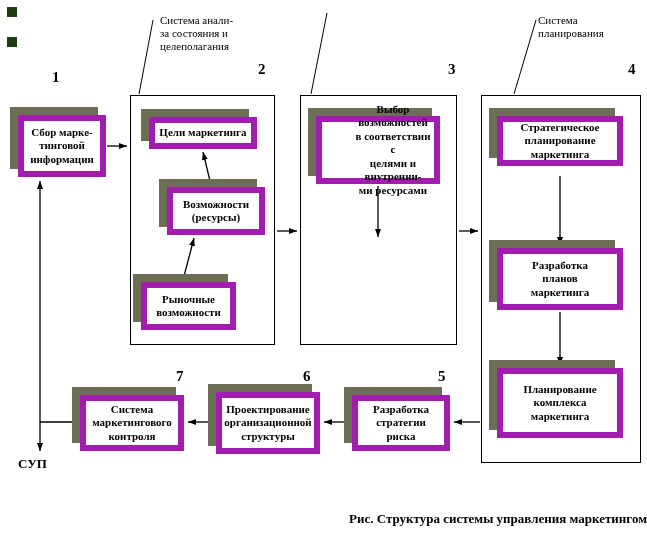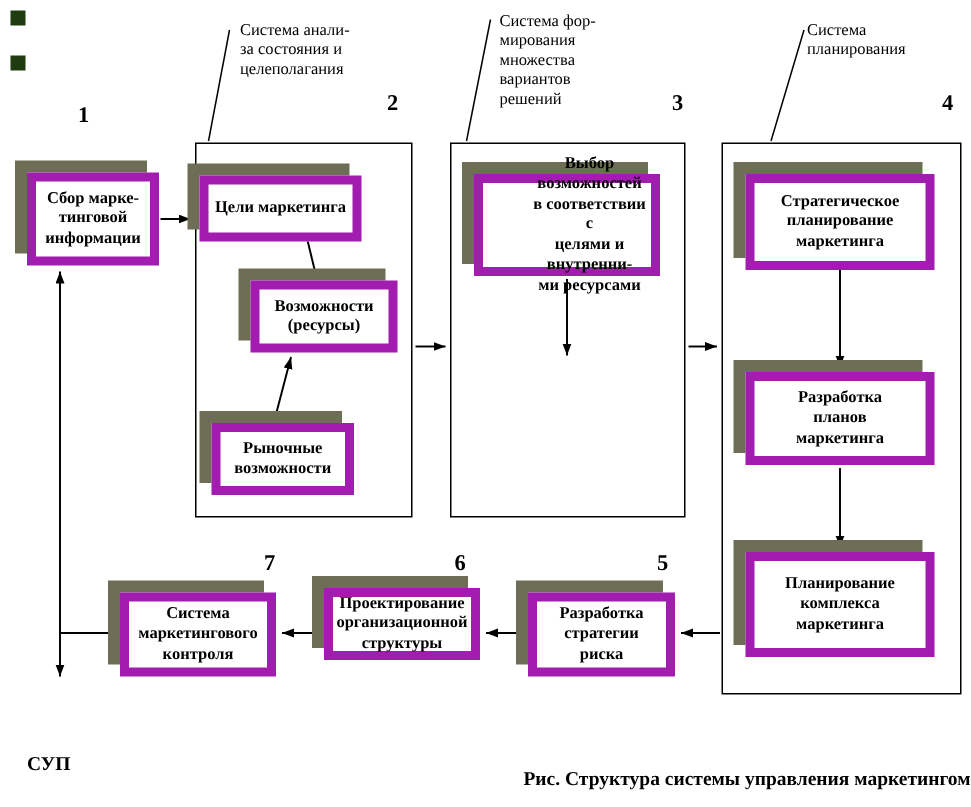--- a/index.html
+++ b/index.html
@@ -16,21 +16,21 @@
     white-space:pre-line; padding:2px; box-sizing:border-box;
   }
   .container-box {
     position:absolute; border:1.5px solid #000; background:transparent;
     box-sizing:border-box;
   }
   .num { position:absolute; font-weight:bold; font-size:15px; line-height:1; }
   .callout {
     position:absolute; font-size:11px; line-height:1.18; white-space:pre-line;
   }
-  .sup { position:absolute; font-weight:bold; font-size:13px;margin-top:45px; }
+  .sup { position:absolute; font-weight:bold; font-size:13px; }
   .caption {
     position:absolute; left:0; top:511px; width:100%; text-align:right;
     font-weight:bold; font-size:13px;
   }
   .sq { position:absolute; left:7px; width:10px; height:10px; background:#1e3c10; }
   svg.wires { position:absolute; left:0; top:0; pointer-events:none; }
 </style>
 </head>
 <body>
 
@@ -79,57 +79,52 @@
   <div class="num" style="left:258px; top:62px;">2</div>
   <div class="num" style="left:448px; top:62px;">3</div>
   <div class="num" style="left:628px; top:62px;">4</div>
   <div class="num" style="left:438px; top:369px;">5</div>
   <div class="num" style="left:303px; top:369px;">6</div>
   <div class="num" style="left:176px; top:369px;">7</div>
 
   <div class="callout" style="left:160px; top:14px; width:86px;">Система анали-
 за состояния и
 целеполагания</div>
-  <div class="callout" style="left:333px; top:8px;  width:78px;">Система фор-
-мирования
-множества
-вариантов
-решений</div>
   <div class="callout" style="left:538px; top:14px; width:84px;">Система
 планирования</div>
 
   <div class="box" style="left:18px;  top:115px; width:88px;  height:62px;">Сбор марке-
 тинговой
 информации</div>
 
-  <div class="box" style="left:133px; top:117px; width:108px; height:44px;">Цели маркетинга</div>
+  <div class="box" style="left:149px; top:117px; width:108px; height:32px;">Цели маркетинга</div>
   <div class="box" style="left:167px; top:187px; width:98px;  height:48px;">Возможности
 (ресурсы)</div>
   <div class="box" style="left:141px; top:282px; width:95px;  height:48px;">Рыночные
 возможности</div>
 
   <div class="box" style="left:316px; top:116px; width:124px; height:68px;padding-left:32px;">Выбор возможностей
 в соответствии с
 целями и внутренни-
 ми ресурсами</div>
 
-  <div class="box" style="left:497px; top:116px; width:126px; height:64px;">Стратегическое
+  <div class="box" style="left:497px; top:116px; width:126px; height:50px;">Стратегическое
 планирование
 маркетинга</div>
   <div class="box" style="left:497px; top:248px; width:126px; height:62px;">Разработка
 планов
 маркетинга</div>
   <div class="box" style="left:497px; top:368px; width:126px; height:70px;">Планирование
 комплекса
 маркетинга</div>
 
   <div class="box" style="left:352px; top:395px; width:98px;  height:56px;">Разработка
 стратегии
 риска</div>
-  <div class="box" style="left:216px; top:392px; width:104px; height:48px;">Проектирование
+  <div class="box" style="left:216px; top:392px; width:104px; height:62px;">Проектирование
 организационной
 структуры</div>
   <div class="box" style="left:80px;  top:395px; width:104px; height:56px;">Система
 маркетингового
 контроля</div>
 
   <div class="sup" style="left:18px; top:456px;">СУП</div>
 
   <div class="caption">Рис. Структура системы управления маркетингом</div>
 

